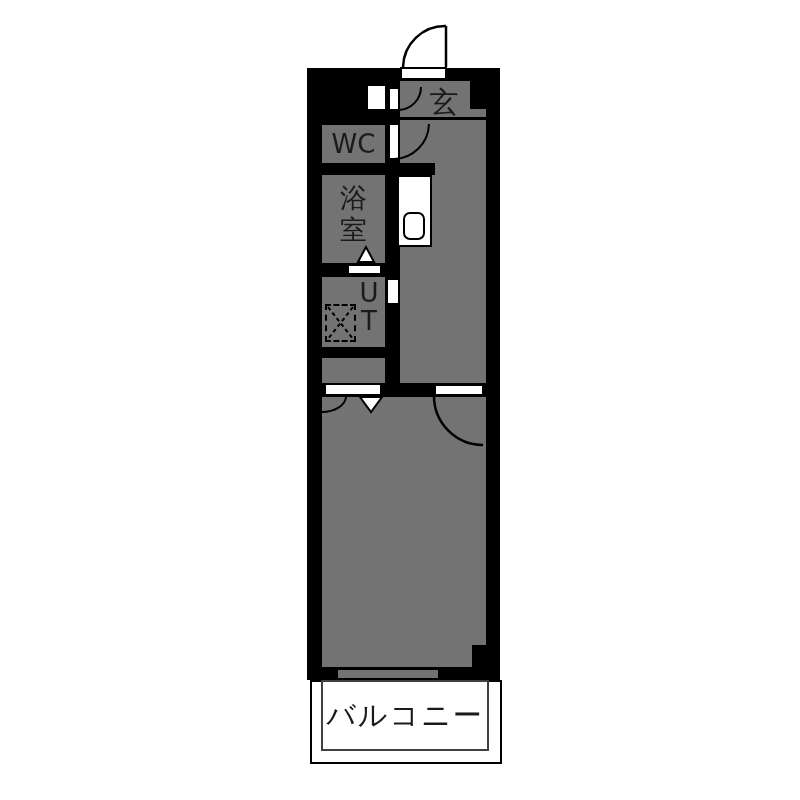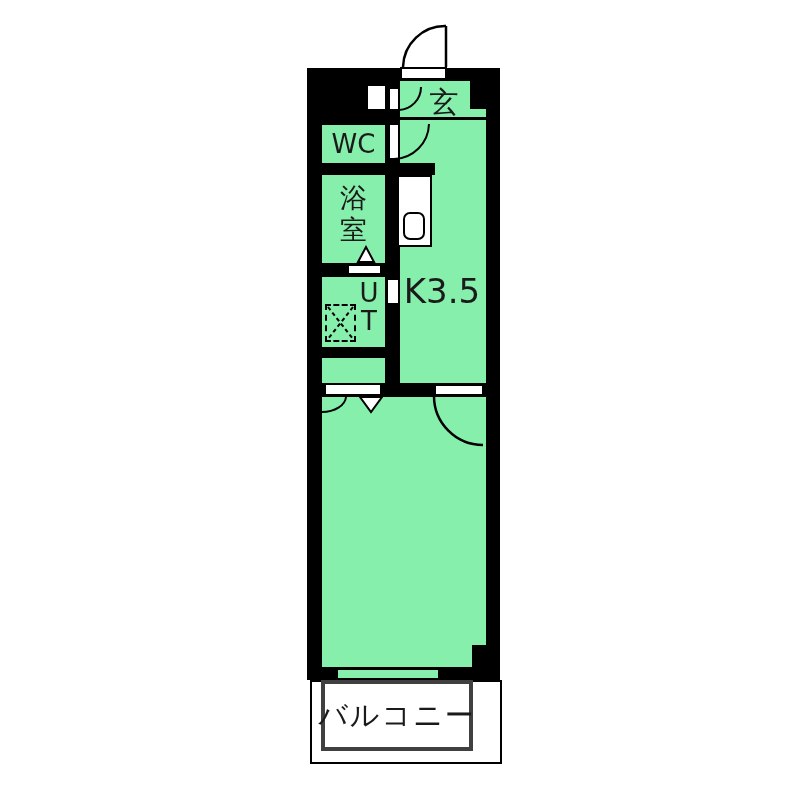--- a/index.html
+++ b/index.html
@@ -1,20 +1,20 @@
 <!DOCTYPE html>
 <html><head>
 <meta charset="utf-8">
 <style>
   html,body{margin:0;padding:0;background:#ffffff;}
   .canvas{position:relative;width:800px;height:800px;background:#ffffff;
           font-family:"DejaVu Sans",sans-serif;color:#000;overflow:hidden;}
   .abs{position:absolute;box-sizing:border-box;}
   .black{background:#000000;}
-  .white{background:#86efac;}
+  .white{background:#737373;}
   .furn{background:#ffffff;border:2px solid #000000;}
   .lbl{display:flex;align-items:center;justify-content:center;
        color:#1a1a1a;white-space:nowrap;line-height:1;}
   .dashedbox{background:transparent;border:2px dashed #000000;}
   svg.overlay{position:absolute;left:0;top:0;pointer-events:none;}
 </style>
 </head>
 <body>
 
 <div class="canvas">
@@ -42,34 +42,33 @@
   <div class="abs white" style="left:322px;top:277px;width:63px;height:70px;"></div>
   <div class="abs lbl" style="left:354px;top:279px;width:30px;height:28px;font-size:26px;">U</div>
   <div class="abs lbl" style="left:354px;top:307px;width:30px;height:28px;font-size:26px;">T</div>
   <div class="abs dashedbox" style="left:325px;top:304px;width:31px;height:38px;"></div>
   <div class="abs furn" style="left:386px;top:278px;width:14px;height:27px;"></div>
 
   <div class="abs white" style="left:400px;top:175px;width:86px;height:208px;"></div>
   <div class="abs white" style="left:435px;top:163px;width:51px;height:12px;"></div>
   <div class="abs furn" style="left:397px;top:175px;width:35px;height:72px;"></div>
   <div class="abs furn" style="left:403px;top:212px;width:22px;height:28px;border-radius:7px;"></div>
-  <div class="abs lbl" style="left:400px;top:272px;width:84px;height:38px;font-size:34px;">K3.5</div>
 
   <div class="abs furn" style="left:434px;top:384px;width:50px;height:12px;"></div>
 
   <div class="abs white" style="left:322px;top:358px;width:63px;height:25px;"></div>
   <div class="abs furn" style="left:324px;top:383px;width:58px;height:13px;"></div>
 
   <div class="abs white" style="left:322px;top:397px;width:164px;height:270px;"></div>
   <div class="abs black" style="left:472px;top:645px;width:28px;height:35px;"></div>
 
   <div class="abs white" style="left:338px;top:670px;width:100px;height:8px;"></div>
 
   <div class="abs" style="left:310px;top:680px;width:192px;height:84px;border:2px solid #000;background:#fff;"></div>
-  <div class="abs lbl" style="left:321px;top:680px;width:152px;height:71px;border:4px solid #404040;background:#fff;font-size:29px;letter-spacing:2px;">バルコニー</div>
+  <div class="abs lbl" style="left:321px;top:680px;width:168px;height:71px;border:2px solid #404040;background:#fff;font-size:29px;letter-spacing:2px;">バルコニー</div>
 
   <svg class="overlay" width="800" height="800" viewBox="0 0 800 800">
 
     <g>
       <line x1="446" y1="26" x2="446" y2="67" stroke="#000" stroke-width="2.5"></line>
       <path d="M 446,26 A 42 42 0 0 0 403,67" fill="none" stroke="#000" stroke-width="2.5"></path>
     </g>
 
     <path d="M 399,110 A 23 23 0 0 0 421,87" fill="none" stroke="#000" stroke-width="2"></path>
 

